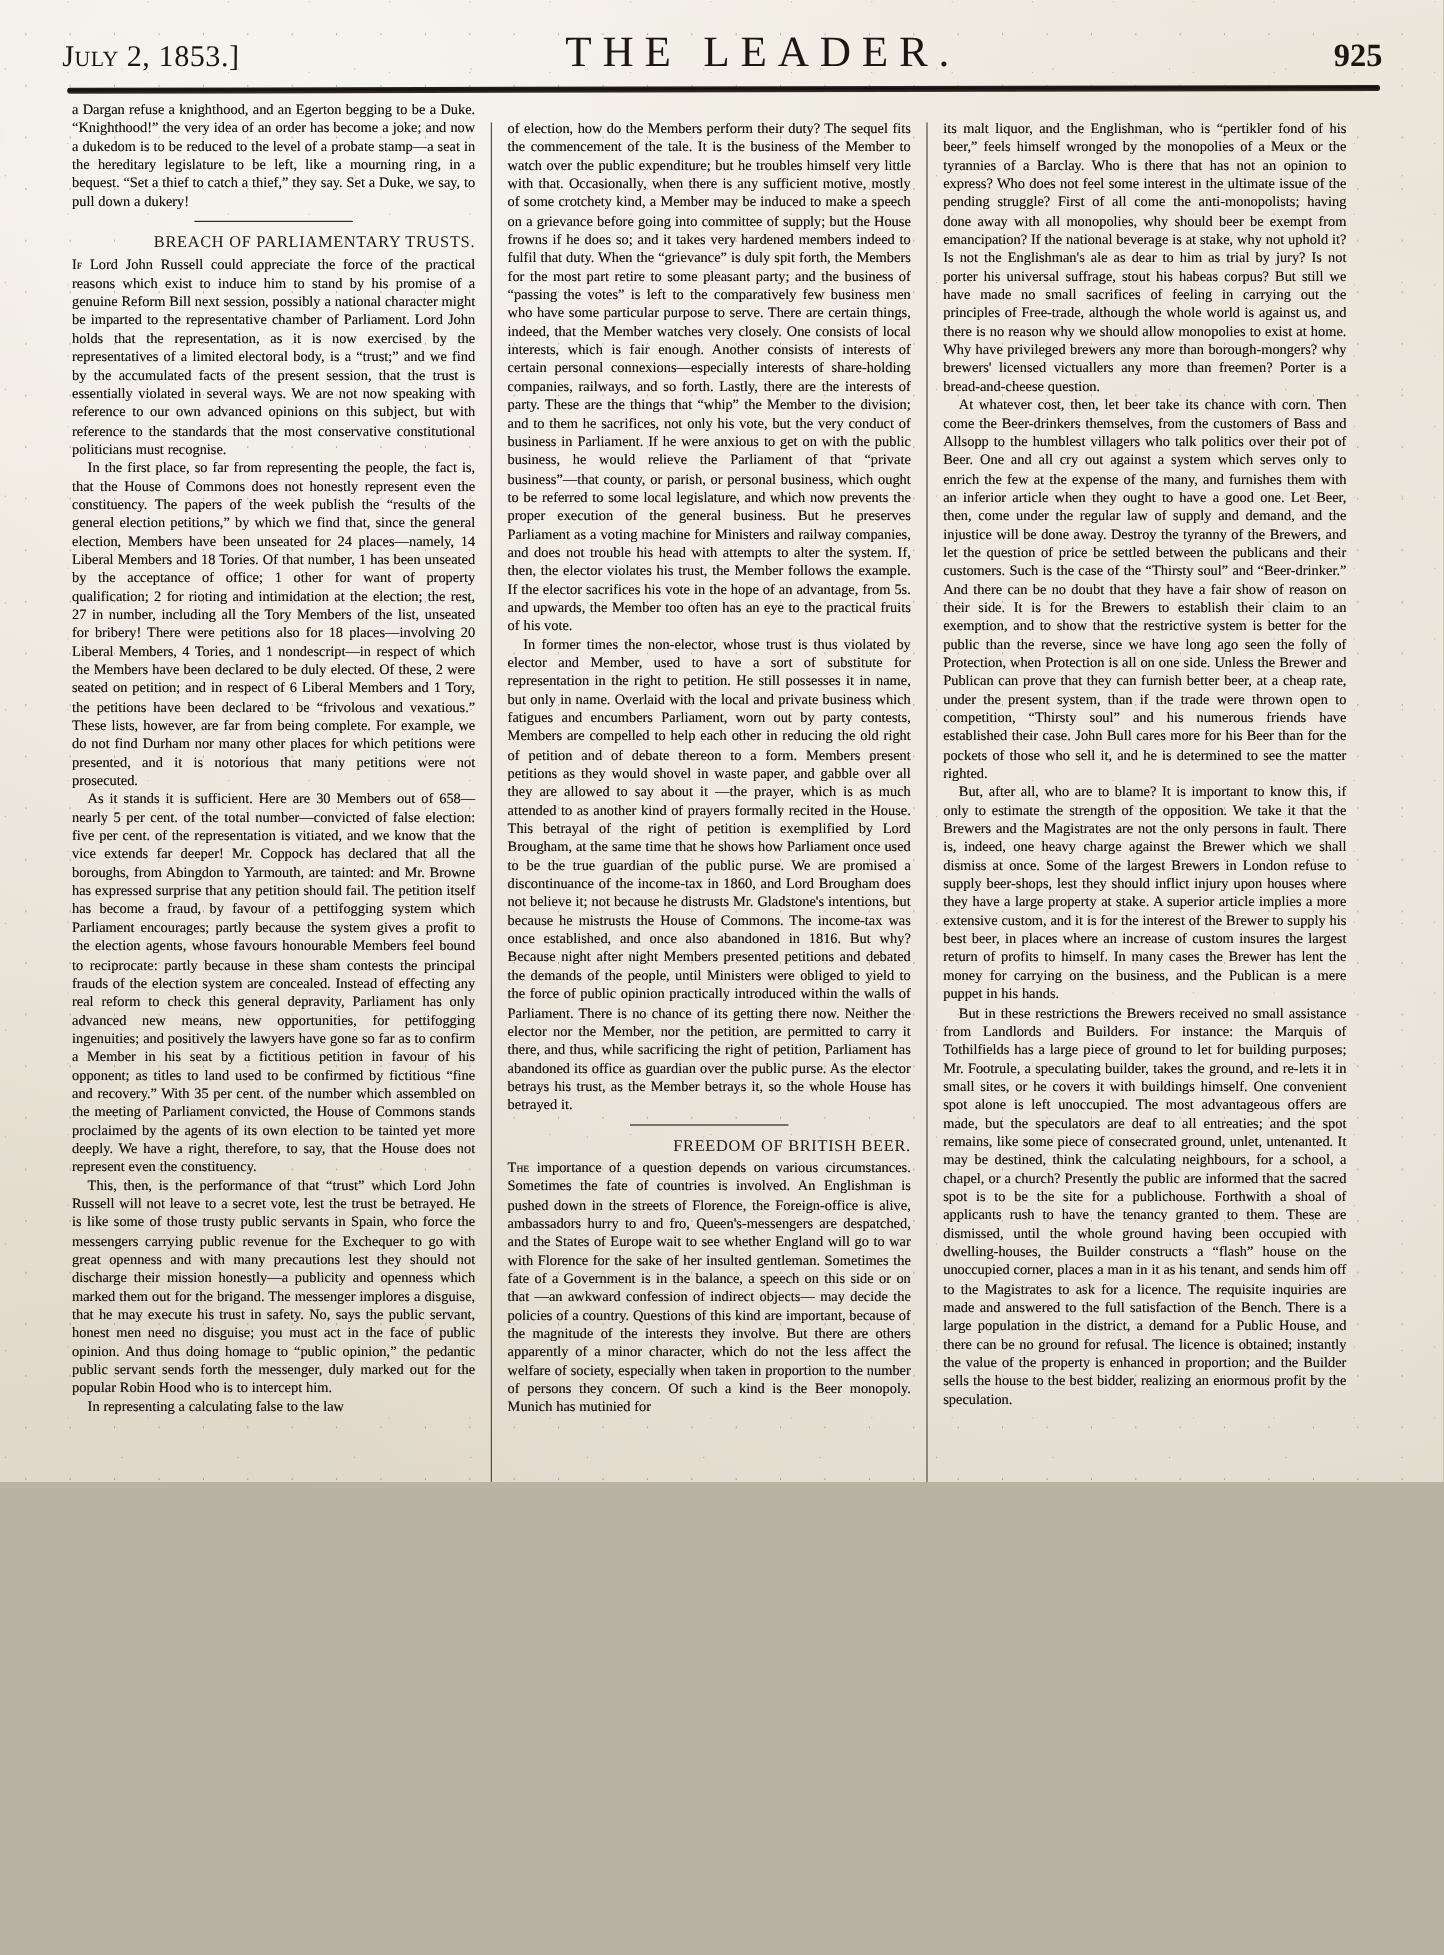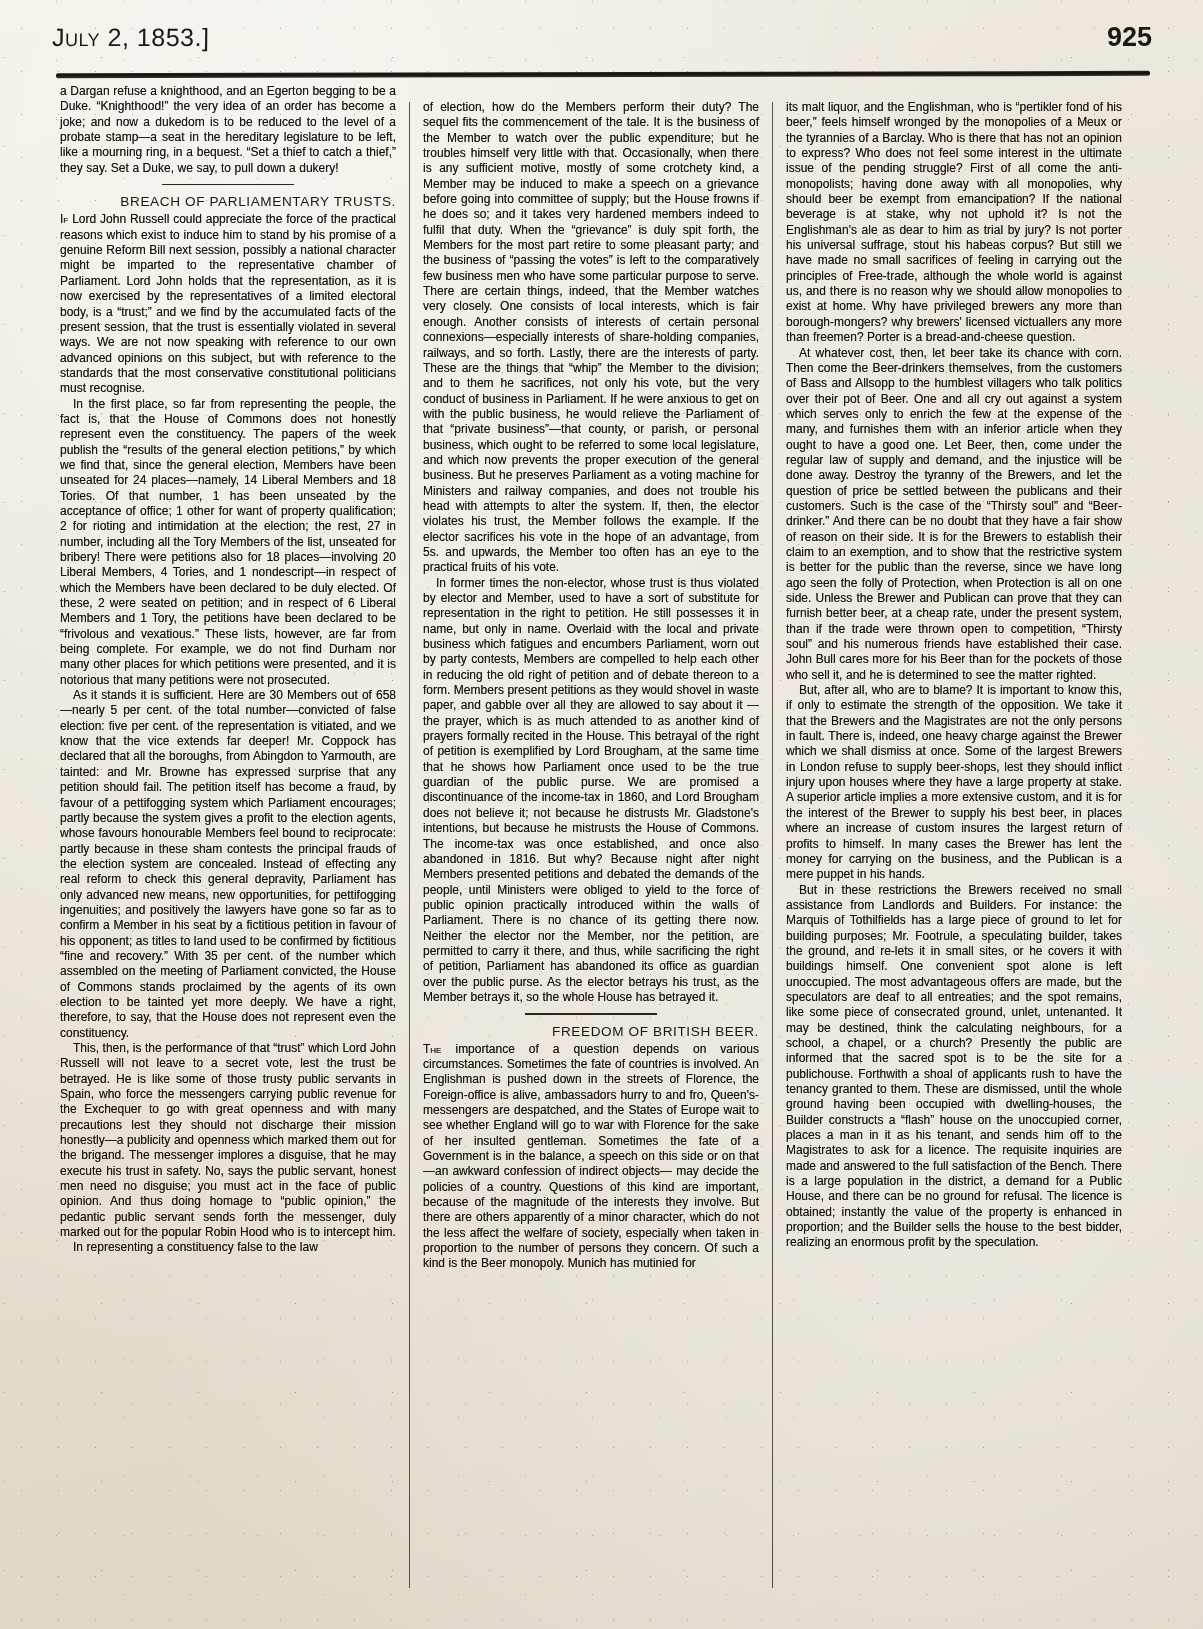--- a/index.html
+++ b/index.html
@@ -3,28 +3,28 @@
 <meta charset="utf-8">
 <style>
   html, body {
     margin: 0;
     padding: 0;
     background: #b9b3a4;
   }
   .page {
     position: relative;
     width: 1203px;
-    height: 1629px;
+    height: 1235px;
     margin: 0 auto;
     background:
       radial-gradient(ellipse at 20% 12%, rgba(255,255,255,0.55) 0%, rgba(255,255,255,0) 58%),
       radial-gradient(ellipse at 78% 70%, rgba(255,255,255,0.38) 0%, rgba(255,255,255,0) 62%),
       linear-gradient(170deg, #efeae0 0%, #eae4d8 30%, #e6dfd2 60%, #ddd5c6 100%);
     overflow: hidden;
-    font-family: Liberation Sans, sans-serif;
+    font-family: Liberation Serif, serif;
     color: #1b1713;
   }
   
   .speckle {
     position: absolute;
     inset: 0;
     pointer-events: none;
     opacity: .5;
     background-image:
       radial-gradient(#6d6454 0.6px, transparent 0.7px),
@@ -136,34 +136,35 @@
   .columns p { text-shadow: 0 0 .35px rgba(20,16,12,.55); }
 </style>
 </head>
 <body>
 
 <div class="page">
   <div class="speckle"></div>
 
   <div class="masthead">
     <div class="issue-date">July 2, 1853.]</div>
+    <div class="paper-title">THE LEADER.</div>
     <div class="page-number">925</div>
   </div>
   <div class="rule-thick"></div>
 
   <div class="columns" id="columns">
       <div class="col">
         <p class="noindent">a Dargan refuse a knighthood, and an Egerton begging to be a Duke. “Knighthood!” the very idea of an order has become a joke; and now a dukedom is to be reduced to the level of a probate stamp—a seat in the hereditary legislature to be left, like a mourning ring, in a bequest. “Set a thief to catch a thief,” they say. Set a Duke, we say, to pull down a dukery!</p>
         <div class="head-rule"></div>
         <div class="sec-head">BREACH OF PARLIAMENTARY TRUSTS.</div>
         <p class="noindent"><span class="sc">If</span> Lord John Russell could appreciate the force of the practical reasons which exist to induce him to stand by his promise of a genuine Reform Bill next session, possibly a national character might be imparted to the representative chamber of Parliament. Lord John holds that the representation, as it is now exercised by the representatives of a limited electoral body, is a “trust;” and we find by the accumulated facts of the present session, that the trust is essentially violated in several ways. We are not now speaking with reference to our own advanced opinions on this subject, but with reference to the standards that the most conservative constitutional politicians must recognise.</p>
         <p>In the first place, so far from representing the people, the fact is, that the House of Commons does not honestly represent even the constituency. The papers of the week publish the “results of the general election petitions,” by which we find that, since the general election, Members have been unseated for 24 places—namely, 14 Liberal Members and 18 Tories. Of that number, 1 has been unseated by the acceptance of office; 1 other for want of property qualification; 2 for rioting and intimidation at the election; the rest, 27 in number, including all the Tory Members of the list, unseated for bribery! There were petitions also for 18 places—involving 20 Liberal Members, 4 Tories, and 1 nondescript—in respect of which the Members have been declared to be duly elected. Of these, 2 were seated on petition; and in respect of 6 Liberal Members and 1 Tory, the petitions have been declared to be “frivolous and vexatious.” These lists, however, are far from being complete. For example, we do not find Durham nor many other places for which petitions were presented, and it is notorious that many petitions were not prosecuted.</p>
         <p>As it stands it is sufficient. Here are 30 Members out of 658—nearly 5 per cent. of the total number—convicted of false election: five per cent. of the representation is vitiated, and we know that the vice extends far deeper! Mr. Coppock has declared that all the boroughs, from Abingdon to Yarmouth, are tainted: and Mr. Browne has expressed surprise that any petition should fail. The petition itself has become a fraud, by favour of a pettifogging system which Parliament encourages; partly because the system gives a profit to the election agents, whose favours honourable Members feel bound to reciprocate: partly because in these sham contests the principal frauds of the election system are concealed. Instead of effecting any real reform to check this general depravity, Parliament has only advanced new means, new opportunities, for pettifogging ingenuities; and positively the lawyers have gone so far as to confirm a Member in his seat by a fictitious petition in favour of his opponent; as titles to land used to be confirmed by fictitious “fine and recovery.” With 35 per cent. of the number which assembled on the meeting of Parliament convicted, the House of Commons stands proclaimed by the agents of its own election to be tainted yet more deeply. We have a right, therefore, to say, that the House does not represent even the constituency.</p>
         <p>This, then, is the performance of that “trust” which Lord John Russell will not leave to a secret vote, lest the trust be betrayed. He is like some of those trusty public servants in Spain, who force the messengers carrying public revenue for the Exchequer to go with great openness and with many precautions lest they should not discharge their mission honestly—a publicity and openness which marked them out for the brigand. The messenger implores a disguise, that he may execute his trust in safety. No, says the public servant, honest men need no disguise; you must act in the face of public opinion. And thus doing homage to “public opinion,” the pedantic public servant sends forth the messenger, duly marked out for the popular Robin Hood who is to intercept him.</p>
-        <p>In representing a constituency false to the law</p>
+        <p>In representing a calculating false to the law</p>
       </div>
       <div class="col">
         <div class="divider"></div>
         <p class="noindent">of election, how do the Members perform their duty? The sequel fits the commencement of the tale. It is the business of the Member to watch over the public expenditure; but he troubles himself very little with that. Occasionally, when there is any sufficient motive, mostly of some crotchety kind, a Member may be induced to make a speech on a grievance before going into committee of supply; but the House frowns if he does so; and it takes very hardened members indeed to fulfil that duty. When the “grievance” is duly spit forth, the Members for the most part retire to some pleasant party; and the business of “passing the votes” is left to the comparatively few business men who have some particular purpose to serve. There are certain things, indeed, that the Member watches very closely. One consists of local interests, which is fair enough. Another consists of interests of certain personal connexions—especially interests of share-holding companies, railways, and so forth. Lastly, there are the interests of party. These are the things that “whip” the Member to the division; and to them he sacrifices, not only his vote, but the very conduct of business in Parliament. If he were anxious to get on with the public business, he would relieve the Parliament of that “private business”—that county, or parish, or personal business, which ought to be referred to some local legislature, and which now prevents the proper execution of the general business. But he preserves Parliament as a voting machine for Ministers and railway companies, and does not trouble his head with attempts to alter the system. If, then, the elector violates his trust, the Member follows the example. If the elector sacrifices his vote in the hope of an advantage, from 5s. and upwards, the Member too often has an eye to the practical fruits of his vote.</p>
         <p>In former times the non-elector, whose trust is thus violated by elector and Member, used to have a sort of substitute for representation in the right to petition. He still possesses it in name, but only in name. Overlaid with the local and private business which fatigues and encumbers Parliament, worn out by party contests, Members are compelled to help each other in reducing the old right of petition and of debate thereon to a form. Members present petitions as they would shovel in waste paper, and gabble over all they are allowed to say about it —the prayer, which is as much attended to as another kind of prayers formally recited in the House. This betrayal of the right of petition is exemplified by Lord Brougham, at the same time that he shows how Parliament once used to be the true guardian of the public purse. We are promised a discontinuance of the income-tax in 1860, and Lord Brougham does not believe it; not because he distrusts Mr. Gladstone's intentions, but because he mistrusts the House of Commons. The income-tax was once established, and once also abandoned in 1816. But why? Because night after night Members presented petitions and debated the demands of the people, until Ministers were obliged to yield to the force of public opinion practically introduced within the walls of Parliament. There is no chance of its getting there now. Neither the elector nor the Member, nor the petition, are permitted to carry it there, and thus, while sacrificing the right of petition, Parliament has abandoned its office as guardian over the public purse. As the elector betrays his trust, as the Member betrays it, so the whole House has betrayed it.</p>
         <div class="head-rule"></div>
         <div class="sec-head">FREEDOM OF BRITISH BEER.</div>
         <p class="noindent"><span class="sc">The</span> importance of a question depends on various circumstances. Sometimes the fate of countries is involved. An Englishman is pushed down in the streets of Florence, the Foreign-office is alive, ambassadors hurry to and fro, Queen's-messengers are despatched, and the States of Europe wait to see whether England will go to war with Florence for the sake of her insulted gentleman. Sometimes the fate of a Government is in the balance, a speech on this side or on that —an awkward confession of indirect objects— may decide the policies of a country. Questions of this kind are important, because of the magnitude of the interests they involve. But there are others apparently of a minor character, which do not the less affect the welfare of society, especially when taken in proportion to the number of persons they concern. Of such a kind is the Beer monopoly. Munich has mutinied for</p>
       </div>
       <div class="col">

